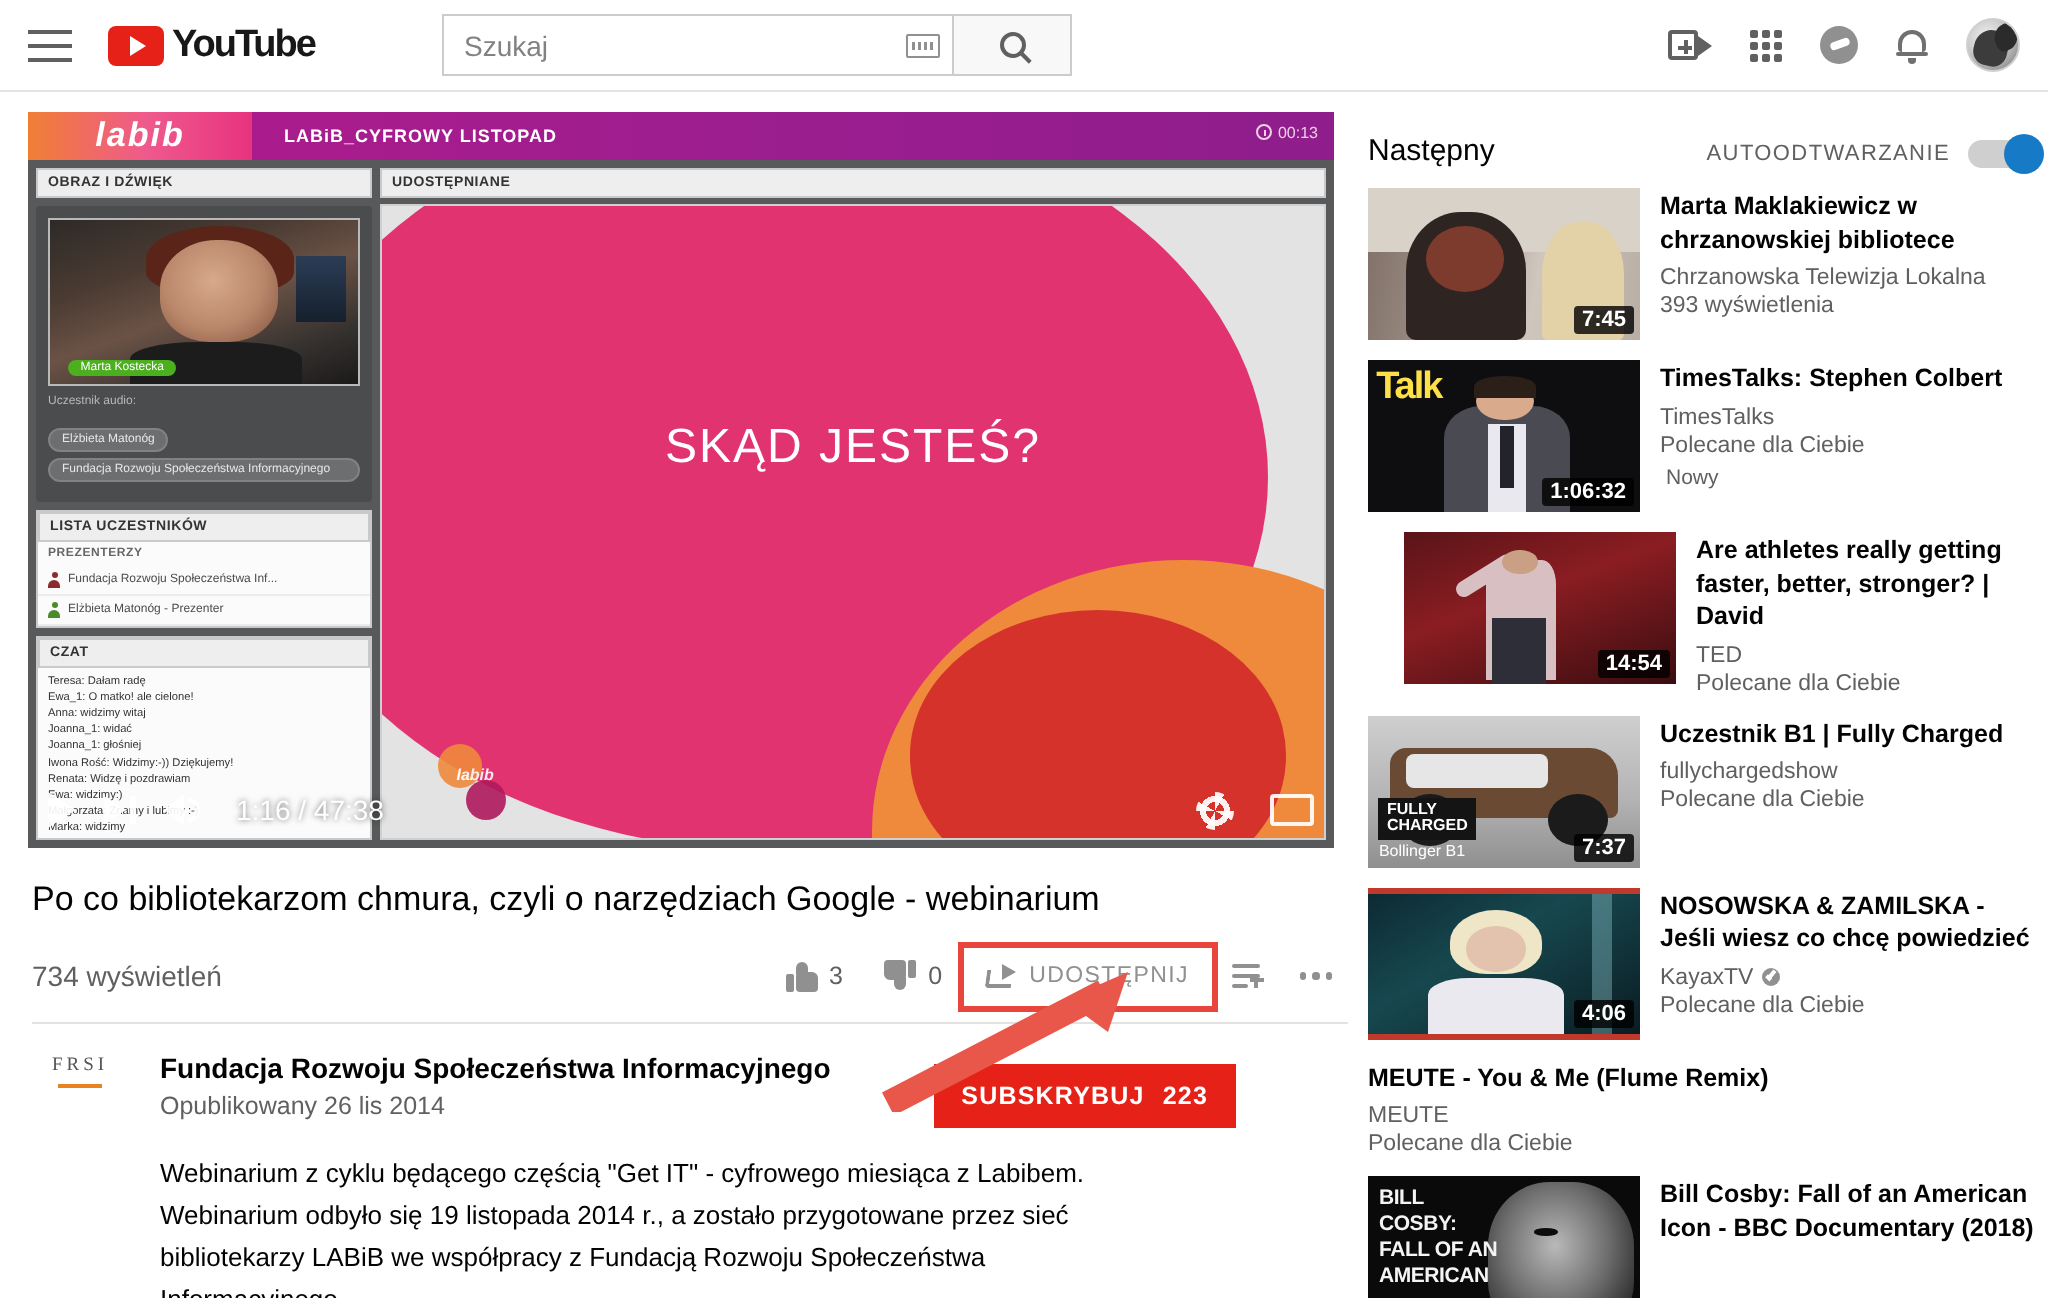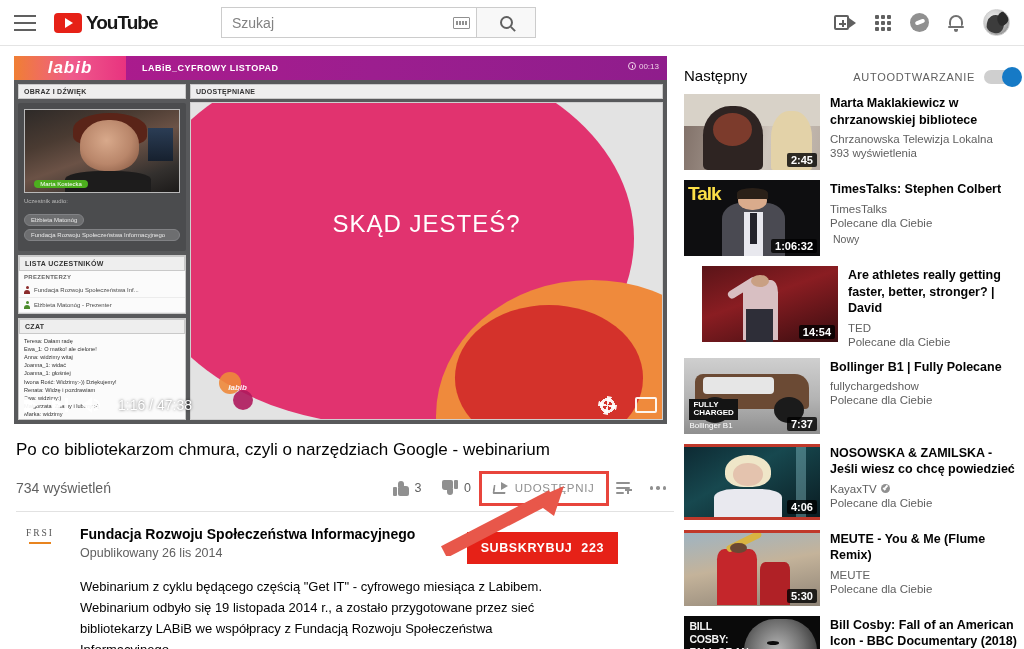--- a/index.html
+++ b/index.html
@@ -566,21 +566,21 @@
             <div class="knob"></div>
           </div>
       </div>
     </div>
 
     <div class="sug">
       <div class="thumb t1">
         <div class="bg"></div>
           <div class="f1"></div>
           <div class="f2"></div>
-        <div class="dur">2:45</div>
+        <div class="dur">7:45</div>
       </div>
       <div class="sug-info">
         <div class="sug-title">Marta Maklakiewicz w chrzanowskiej bibliotece</div>
         <div class="sug-chan">
             <span>Chrzanowska Telewizja Lokalna</span>
           </div>
         <div class="sug-meta">393 wyświetlenia</div>
       </div>
     </div>
 
@@ -625,21 +625,21 @@
       <div class="thumb t4">
         <div class="car"></div>
           <div class="win"></div>
           <div class="w1"></div>
           <div class="w2"></div>
         <div class="fc">FULLY<br>CHARGED</div>
           <div class="nm">Bollinger B1</div>
         <div class="dur">7:37</div>
       </div>
       <div class="sug-info">
-        <div class="sug-title">Bollinger B1 | Fully Polecane</div>
+        <div class="sug-title">Uczestnik B1 | Fully Charged</div>
         <div class="sug-chan">
             <span>fullychargedshow</span>
           </div>
         <div class="sug-meta">Polecane dla Ciebie</div>
       </div>
     </div>
 
     <div class="sug">
       <div class="thumb t5">
         <div class="bar"></div>
@@ -652,27 +652,20 @@
         <div class="sug-title">NOSOWSKA &amp; ZAMILSKA - Jeśli wiesz co chcę powiedzieć</div>
         <div class="sug-chan">
           <span>KayaxTV</span>
           <span class="verified"></span>
         </div>
         <div class="sug-meta">Polecane dla Ciebie</div>
       </div>
     </div>
 
     <div class="sug">
-      <div class="thumb t6">
-        <div class="red1"></div>
-          <div class="red2"></div>
-          <div class="horn"></div>
-          <div class="hd"></div>
-        <div class="dur">5:30</div>
-      </div>
       <div class="sug-info">
         <div class="sug-title">MEUTE - You &amp; Me (Flume Remix)</div>
         <div class="sug-chan">
             <span>MEUTE</span>
           </div>
         <div class="sug-meta">Polecane dla Ciebie</div>
       </div>
     </div>
 
     <div class="sug">

